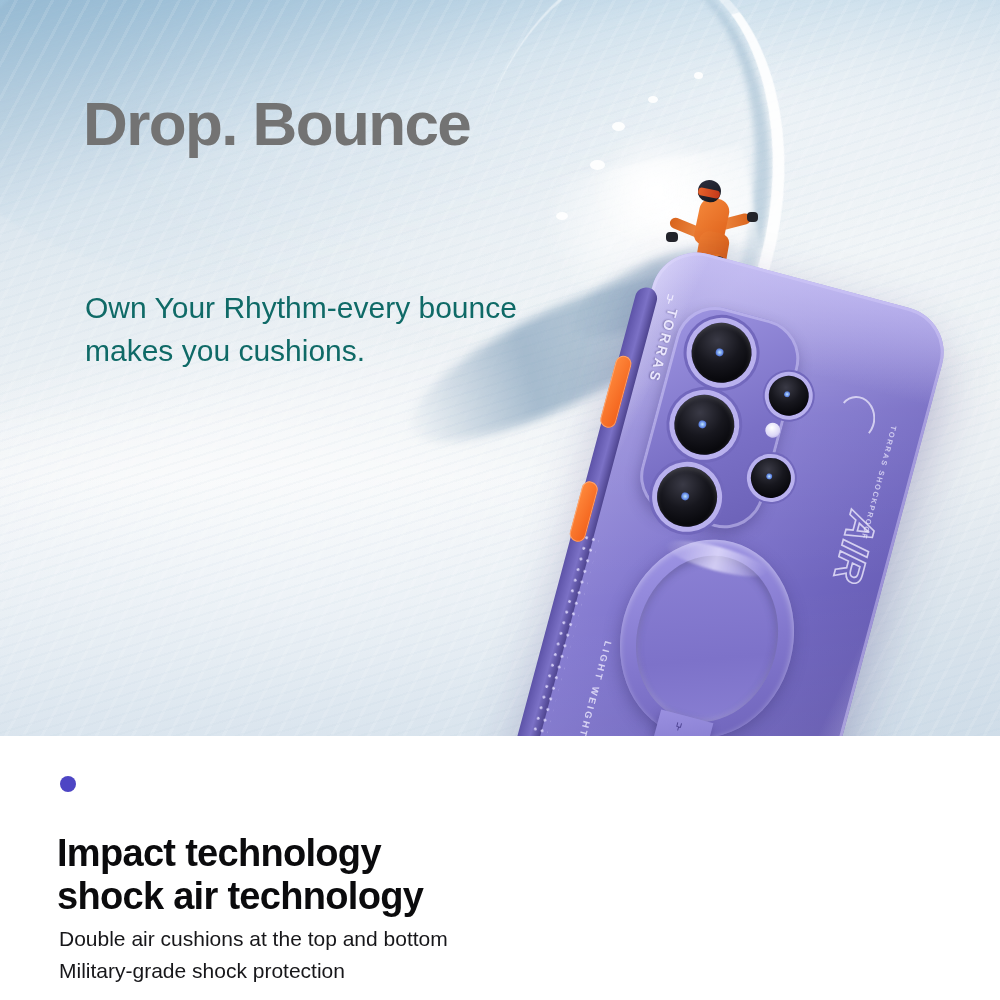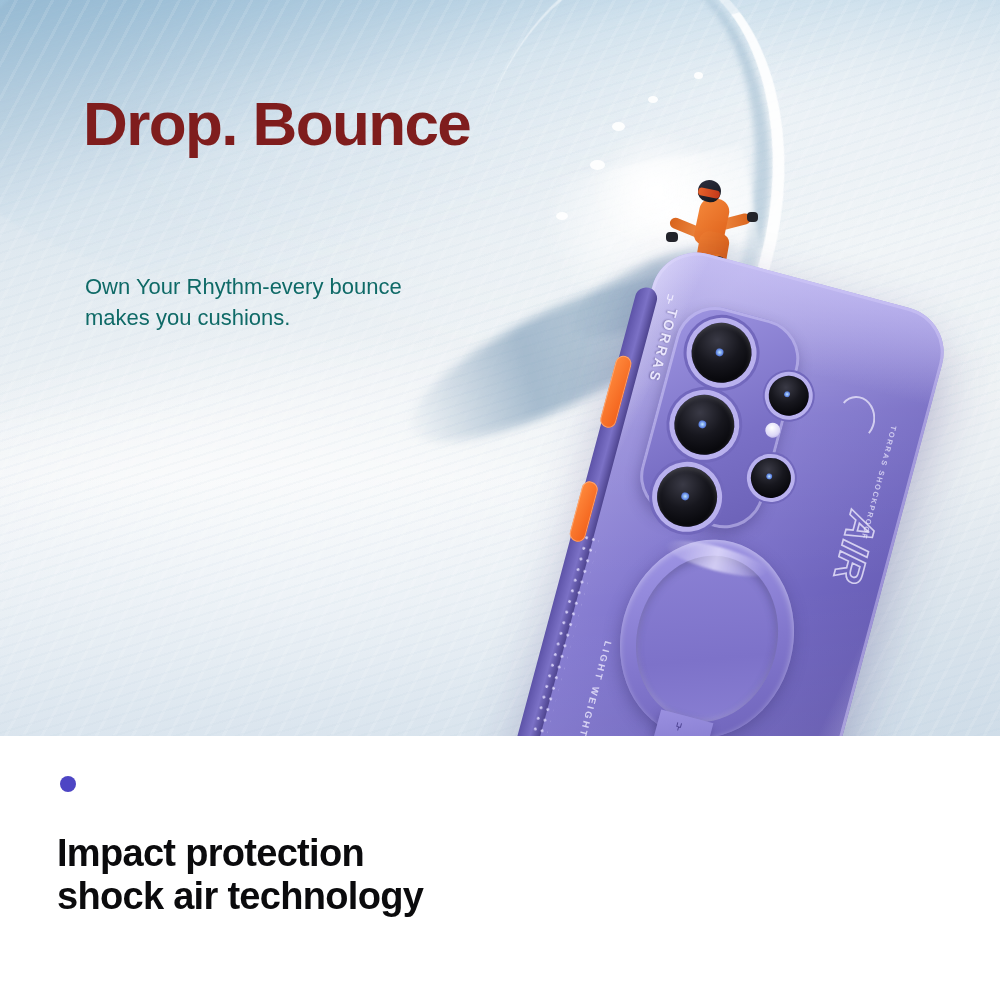--- a/index.html
+++ b/index.html
@@ -69,24 +69,24 @@
   .r-head{position:absolute;left:33px;top:2px;width:23px;height:22px;border-radius:50% 50% 45% 45%;
      background:linear-gradient(140deg,#2e3040,#15161d);transform:rotate(12deg);}
   .r-goggle{position:absolute;left:33px;top:11px;width:22px;height:8px;border-radius:4px;
      background:linear-gradient(90deg,#e8622a,#c3381a);transform:rotate(12deg);}
   .r-board{position:absolute;left:44px;top:92px;width:62px;height:12px;border-radius:6px;
      background:linear-gradient(90deg,#2b2c33,#101118 55%,#3a3c45);transform:rotate(33deg);}
   .r-bind{position:absolute;left:52px;top:90px;width:13px;height:9px;border-radius:3px;background:#e8e9ee;transform:rotate(33deg);}
 
   
   .headline{position:absolute;left:83px;top:52px;width:560px;
-     font-size:62px;line-height:.98;font-weight:700;letter-spacing:-1.6px;color:#7f1d1d;}
+     font-size:62px;line-height:.98;font-weight:700;letter-spacing:-1.6px;color:#737373;}
   .headline .ln{display:block;white-space:nowrap;}
-  .subtext{position:absolute;left:85px;top:249px;width:470px;
-     font-size:22px;line-height:1.42;font-weight:400;color:#0f6a67;}
+  .subtext{position:absolute;left:85px;top:257px;width:470px;
+     font-size:30px;line-height:1.42;font-weight:400;color:#0f6a67;}
   .subtext .ln{display:block;}
 
   
   .phone-wrap{position:absolute;left:575px;top:270px;width:400px;height:690px;}
   .phone{position:absolute;left:0;top:0;width:300px;height:650px;border-radius:46px;
      transform:rotate(15deg);transform-origin:50% 50%;
      background:linear-gradient(118deg,#8f86d6 0%,#9b92dc 14%,#8379cf 38%,#6f65be 62%,#6257ae 82%,#8c82cf 100%);
      box-shadow:0 28px 58px rgba(60,52,120,.38), inset 0 0 0 3px rgba(198,190,240,.55);}
   .phone-edge{position:absolute;left:0;top:0;width:300px;height:650px;border-radius:46px;
      background:linear-gradient(100deg,rgba(232,228,255,.62) 0%,rgba(255,255,255,0) 12%,rgba(255,255,255,0) 85%,rgba(225,220,255,.5) 100%);}
@@ -272,17 +272,21 @@
       <div class="arc a2"></div>
       <div class="arc a3"></div>
       <div class="samsung">SAMSUNG</div>
       <div class="port"></div>
     </div>
   </div>
 
   <div class="panel"></div>
   <div class="dot"></div>
   <h2 class="panel-title">
-    <span class="ln">Impact protection</span>
+    <span class="ln">Impact technology</span>
     <span class="ln">shock air  technology</span>
   </h2>
+  <p class="panel-body">
+    <span class="ln">Double air cushions at the top and bottom</span>
+    <span class="ln">Military-grade shock protection</span>
+  </p>
 
 </div>
 
 </body></html>

